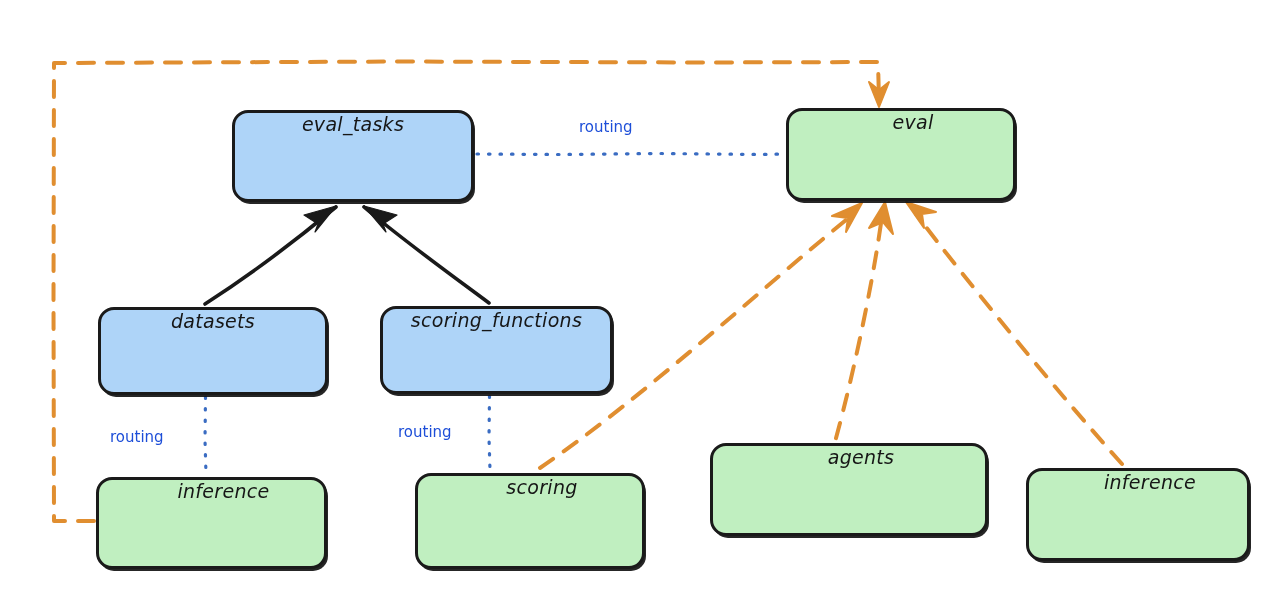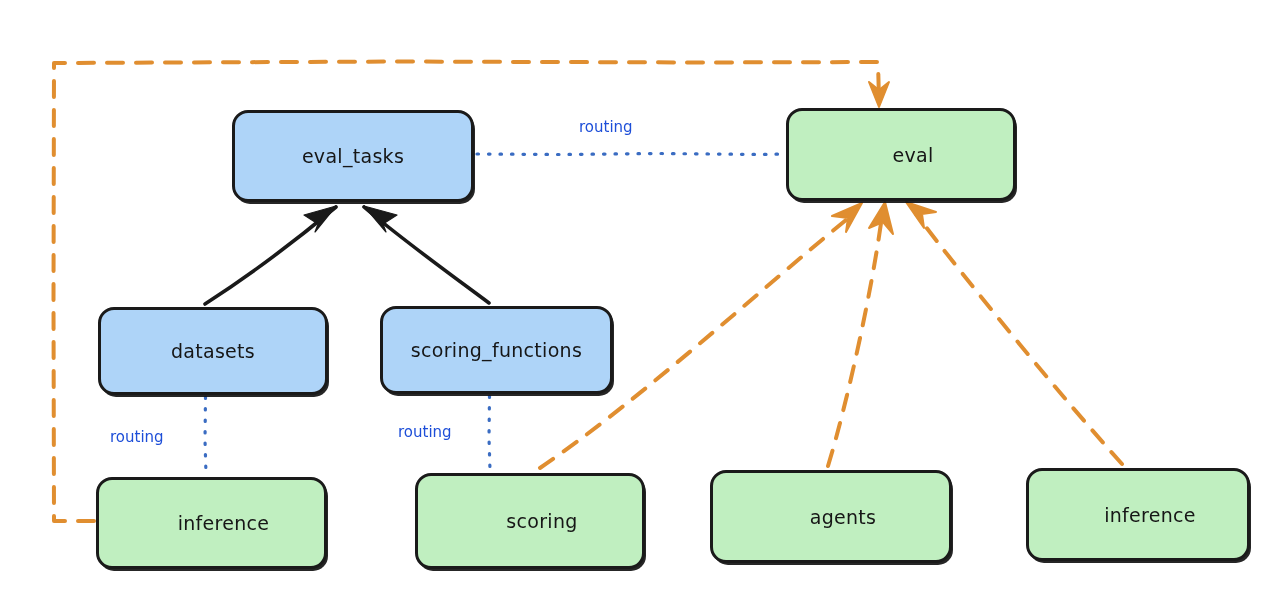--- a/index.html
+++ b/index.html
@@ -25,23 +25,24 @@
     top: 0;
     width: 1280px;
     height: 596px;
   }
   .node {
     position: absolute;
     box-sizing: border-box;
     border: 3px solid #1a1a1a;
     border-radius: 16px;
     display: flex;
-    align-items: center;
+    align-items: flex-start;
     justify-content: center;
     box-shadow: 2px 3px 0 -1px rgba(20,20,20,0.92);
+    font-style: italic;
   }
   .node.blue  { background: #aed4f8; }
   .node.green { background: #c0efc0; padding-left: 24px; }
   .node-label {
     font-family: "DejaVu Sans", sans-serif;
     font-size: 19px;
     color: #161616;
     letter-spacing: 0.3px;
     white-space: nowrap;
     user-select: none;
@@ -122,21 +123,21 @@
   </div>
 
   <div class="node green" style="left:96px; top:477px; width:231px; height:92px;">
     <span class="node-label">inference</span>
   </div>
 
   <div class="node green" style="left:386px; top:473px; width:230px; height:96px;margin-left:29px;">
     <span class="node-label">scoring</span>
   </div>
 
-  <div class="node green" style="left:710px; top:470px; width:242px; height:93px;">
+  <div class="node green" style="left:710px; top:443px; width:278px; height:93px;">
     <span class="node-label">agents</span>
   </div>
 
   <div class="node green" style="left:1026px; top:468px; width:224px; height:93px;">
     <span class="node-label">inference</span>
   </div>
 
   <div class="edge-label" style="left:579px; top:118px;">routing</div>
 
   <div class="edge-label" style="left:110px; top:428px;">routing</div>

